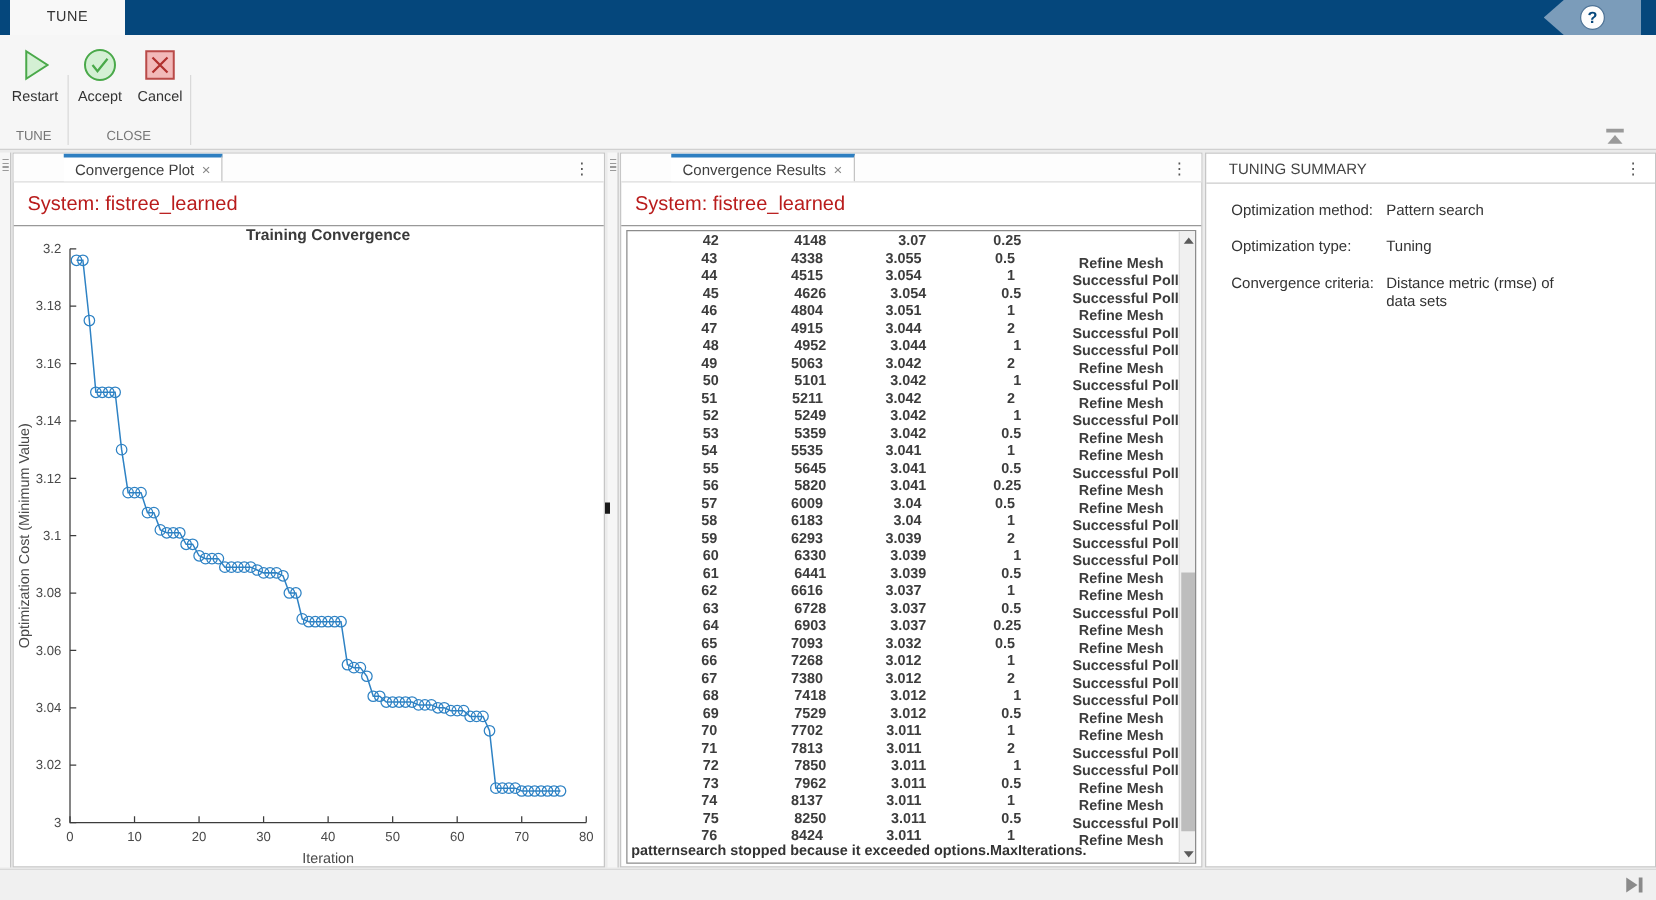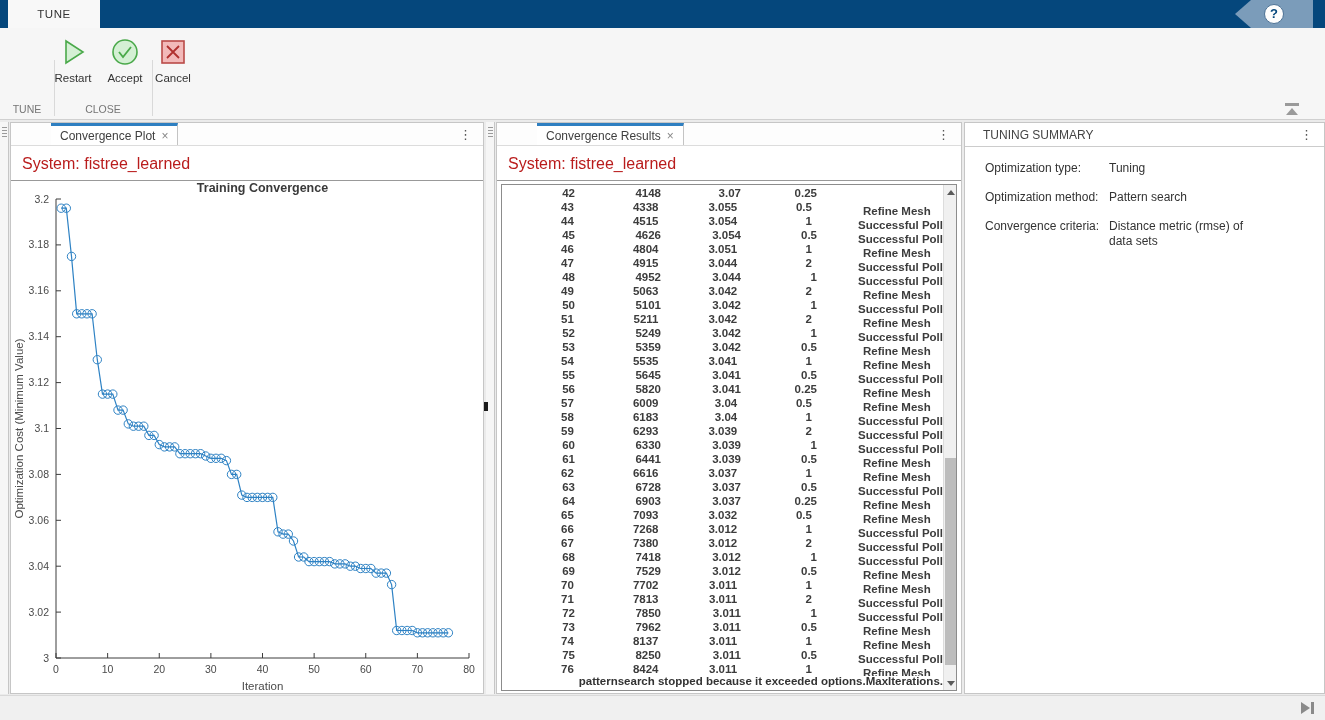--- a/index.html
+++ b/index.html
@@ -12,21 +12,21 @@
   .ribbon-tab { position:absolute; left:8px; top:0; width:92px; height:28px; background:#f8f8f8;
                 display:flex; align-items:center; justify-content:center; font-size:11.5px; color:#333;
                 letter-spacing:.5px; cursor:default; }
   .help-wrap { position:absolute; right:12px; top:0; width:78px; height:28px; background:#7b9cba;
                clip-path:polygon(0 50%, 16px 0, 100% 0, 100% 100%, 16px 100%);
                display:flex; align-items:center; justify-content:center; }
   .help-btn { width:20px; height:20px; border-radius:50%; background:#fdfdfd; border:1px solid #4e7396;
               color:#05477c; font-weight:bold; font-size:13px; line-height:18px; text-align:center; }
   .ribbon-body { position:absolute; left:0; top:28px; width:100%; height:92px; background:#f6f6f6;
                  border-bottom:1px solid #d0d0d0; }
-  .rb-btn { position:absolute; top:8px; width:52px; display:flex; flex-direction:column; align-items:center; cursor:default;margin-left:45px; }
+  .rb-btn { position:absolute; top:8px; width:52px; display:flex; flex-direction:column; align-items:center; cursor:default; }
   .rb-btn .icn { width:32px; height:32px; display:flex; align-items:center; justify-content:center; }
   .rb-btn .lbl { margin-top:4px; font-size:11.5px; color:#333; }
   .rb-sep { position:absolute; top:32px; bottom:3px; width:1px; background:#d9d9d9; }
   .rb-group-label { position:absolute; bottom:4px; font-size:10.5px; color:#767676; text-align:center; }
   .ribbon-collapse { position:absolute; right:25px; top:75px; width:16px; height:14px; cursor:default; }
   .ribbon-collapse .bar { width:14px; height:3px; background:#9a9a9a; margin:0 auto 2px; }
   .ribbon-collapse .tri { width:0; height:0; margin:0 auto; border-left:6px solid transparent;
                           border-right:6px solid transparent; border-bottom:7px solid #9a9a9a; }
 
   
@@ -44,21 +44,21 @@
 
   
   .table-box { position:absolute; left:4px; right:4px; top:61px; bottom:2px; border:1px solid #8c8c8c; background:#fff;font-weight:bold; }
   .rows-view { position:absolute; left:1px; right:13px; top:1px; height:490px; overflow:hidden; }
   .t-row { display:flex; height:14px; line-height:14px; font-size:11.5px; color:#3c3c3c; white-space:nowrap; }
   .t-row .c1 { width:72px;  text-align:right; }
   .t-row .c2 { width:86px;  text-align:right; }
   .t-row .c3 { width:80px;  text-align:right; }
   .t-row .c4 { width:76px;  text-align:right; }
   .t-row .c5 { padding-left:46px; text-align:right;margin-top:18px; }
-  .table-status { position:absolute; left:3px; bottom:1px; right:13px; font-size:11.5px; color:#333; height:16px; line-height:16px;text-align:right; }
+  .table-status { position:absolute; left:3px; bottom:1px; right:13px; font-size:11.5px; color:#333; height:16px; line-height:16px; }
   .scrollbar { position:absolute; right:0; top:0; bottom:0; width:13px; background:#f0f0f0; border-left:1px solid #dcdcdc; }
   .sb-arrow { position:absolute; left:0; width:13px; height:14px; display:flex; align-items:center; justify-content:center; }
   .sb-up { top:0; } .sb-down { bottom:0; }
   .tri-up { width:0;height:0;border-left:4px solid transparent;border-right:4px solid transparent;border-bottom:5px solid #5a5a5a; }
   .tri-down { width:0;height:0;border-left:4px solid transparent;border-right:4px solid transparent;border-top:5px solid #5a5a5a; }
   .sb-thumb { position:absolute; left:1px; width:11px; top:54%; height:41%; background:#bdbdbd; }
 
   
   .split-handle { position:absolute; left:484px; top:402px; width:4px; height:9px; background:#1a1a1a; cursor:col-resize; }
 
@@ -540,26 +540,26 @@
       </div>
     </div>
   </div>
 
   <div class="panel" style="left:964px; width:361px;">
     <div class="summary-header">
       <span>TUNING SUMMARY</span>
       <div class="kebab">⋮</div>
     </div>
     <div class="sum-row">
+      <div class="sum-label">Optimization method:</div>
+      <div class="sum-value">Pattern search</div>
+    </div>
+    <div class="sum-row">
       <div class="sum-label">Optimization type:</div>
       <div class="sum-value">Tuning</div>
-    </div>
-    <div class="sum-row">
-      <div class="sum-label">Optimization method:</div>
-      <div class="sum-value">Pattern search</div>
     </div>
     <div class="sum-row">
       <div class="sum-label">Convergence criteria:</div>
       <div class="sum-value" style="width:150px;">Distance metric (rmse) of data sets</div>
     </div>
   </div>
 
   <div class="statusbar">
     <div class="expand-icon">
       <div class="tri"></div>

